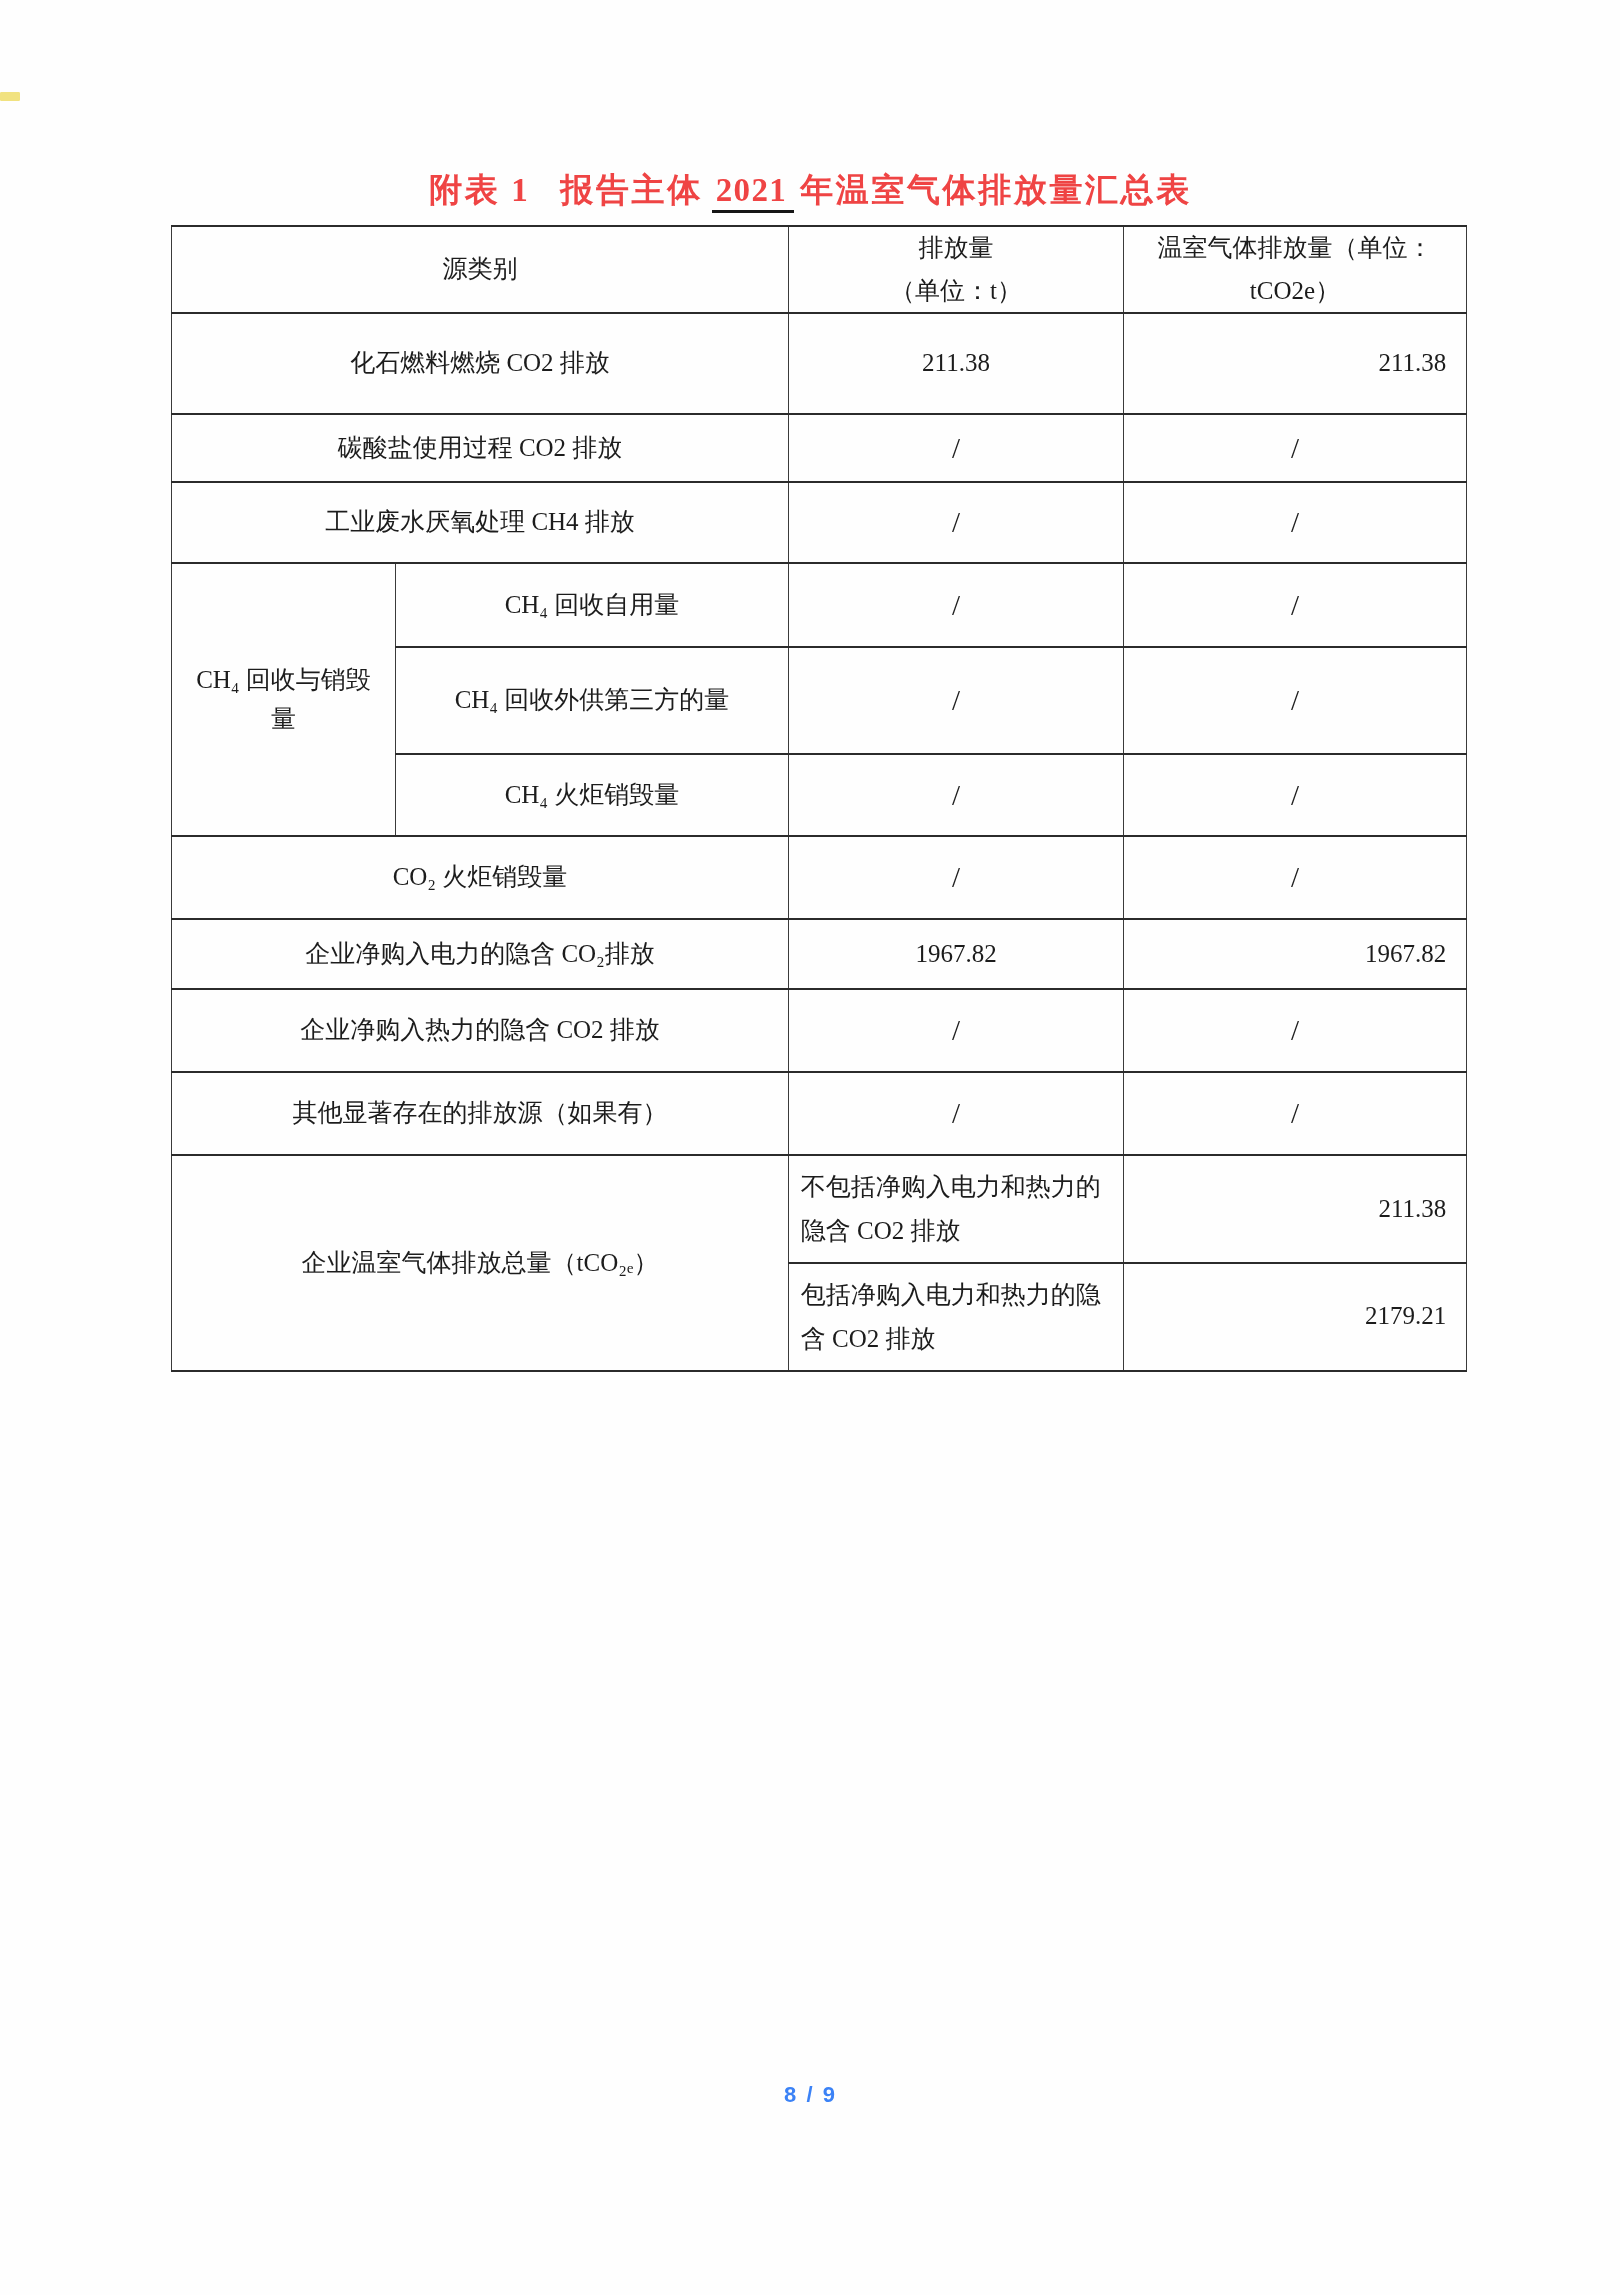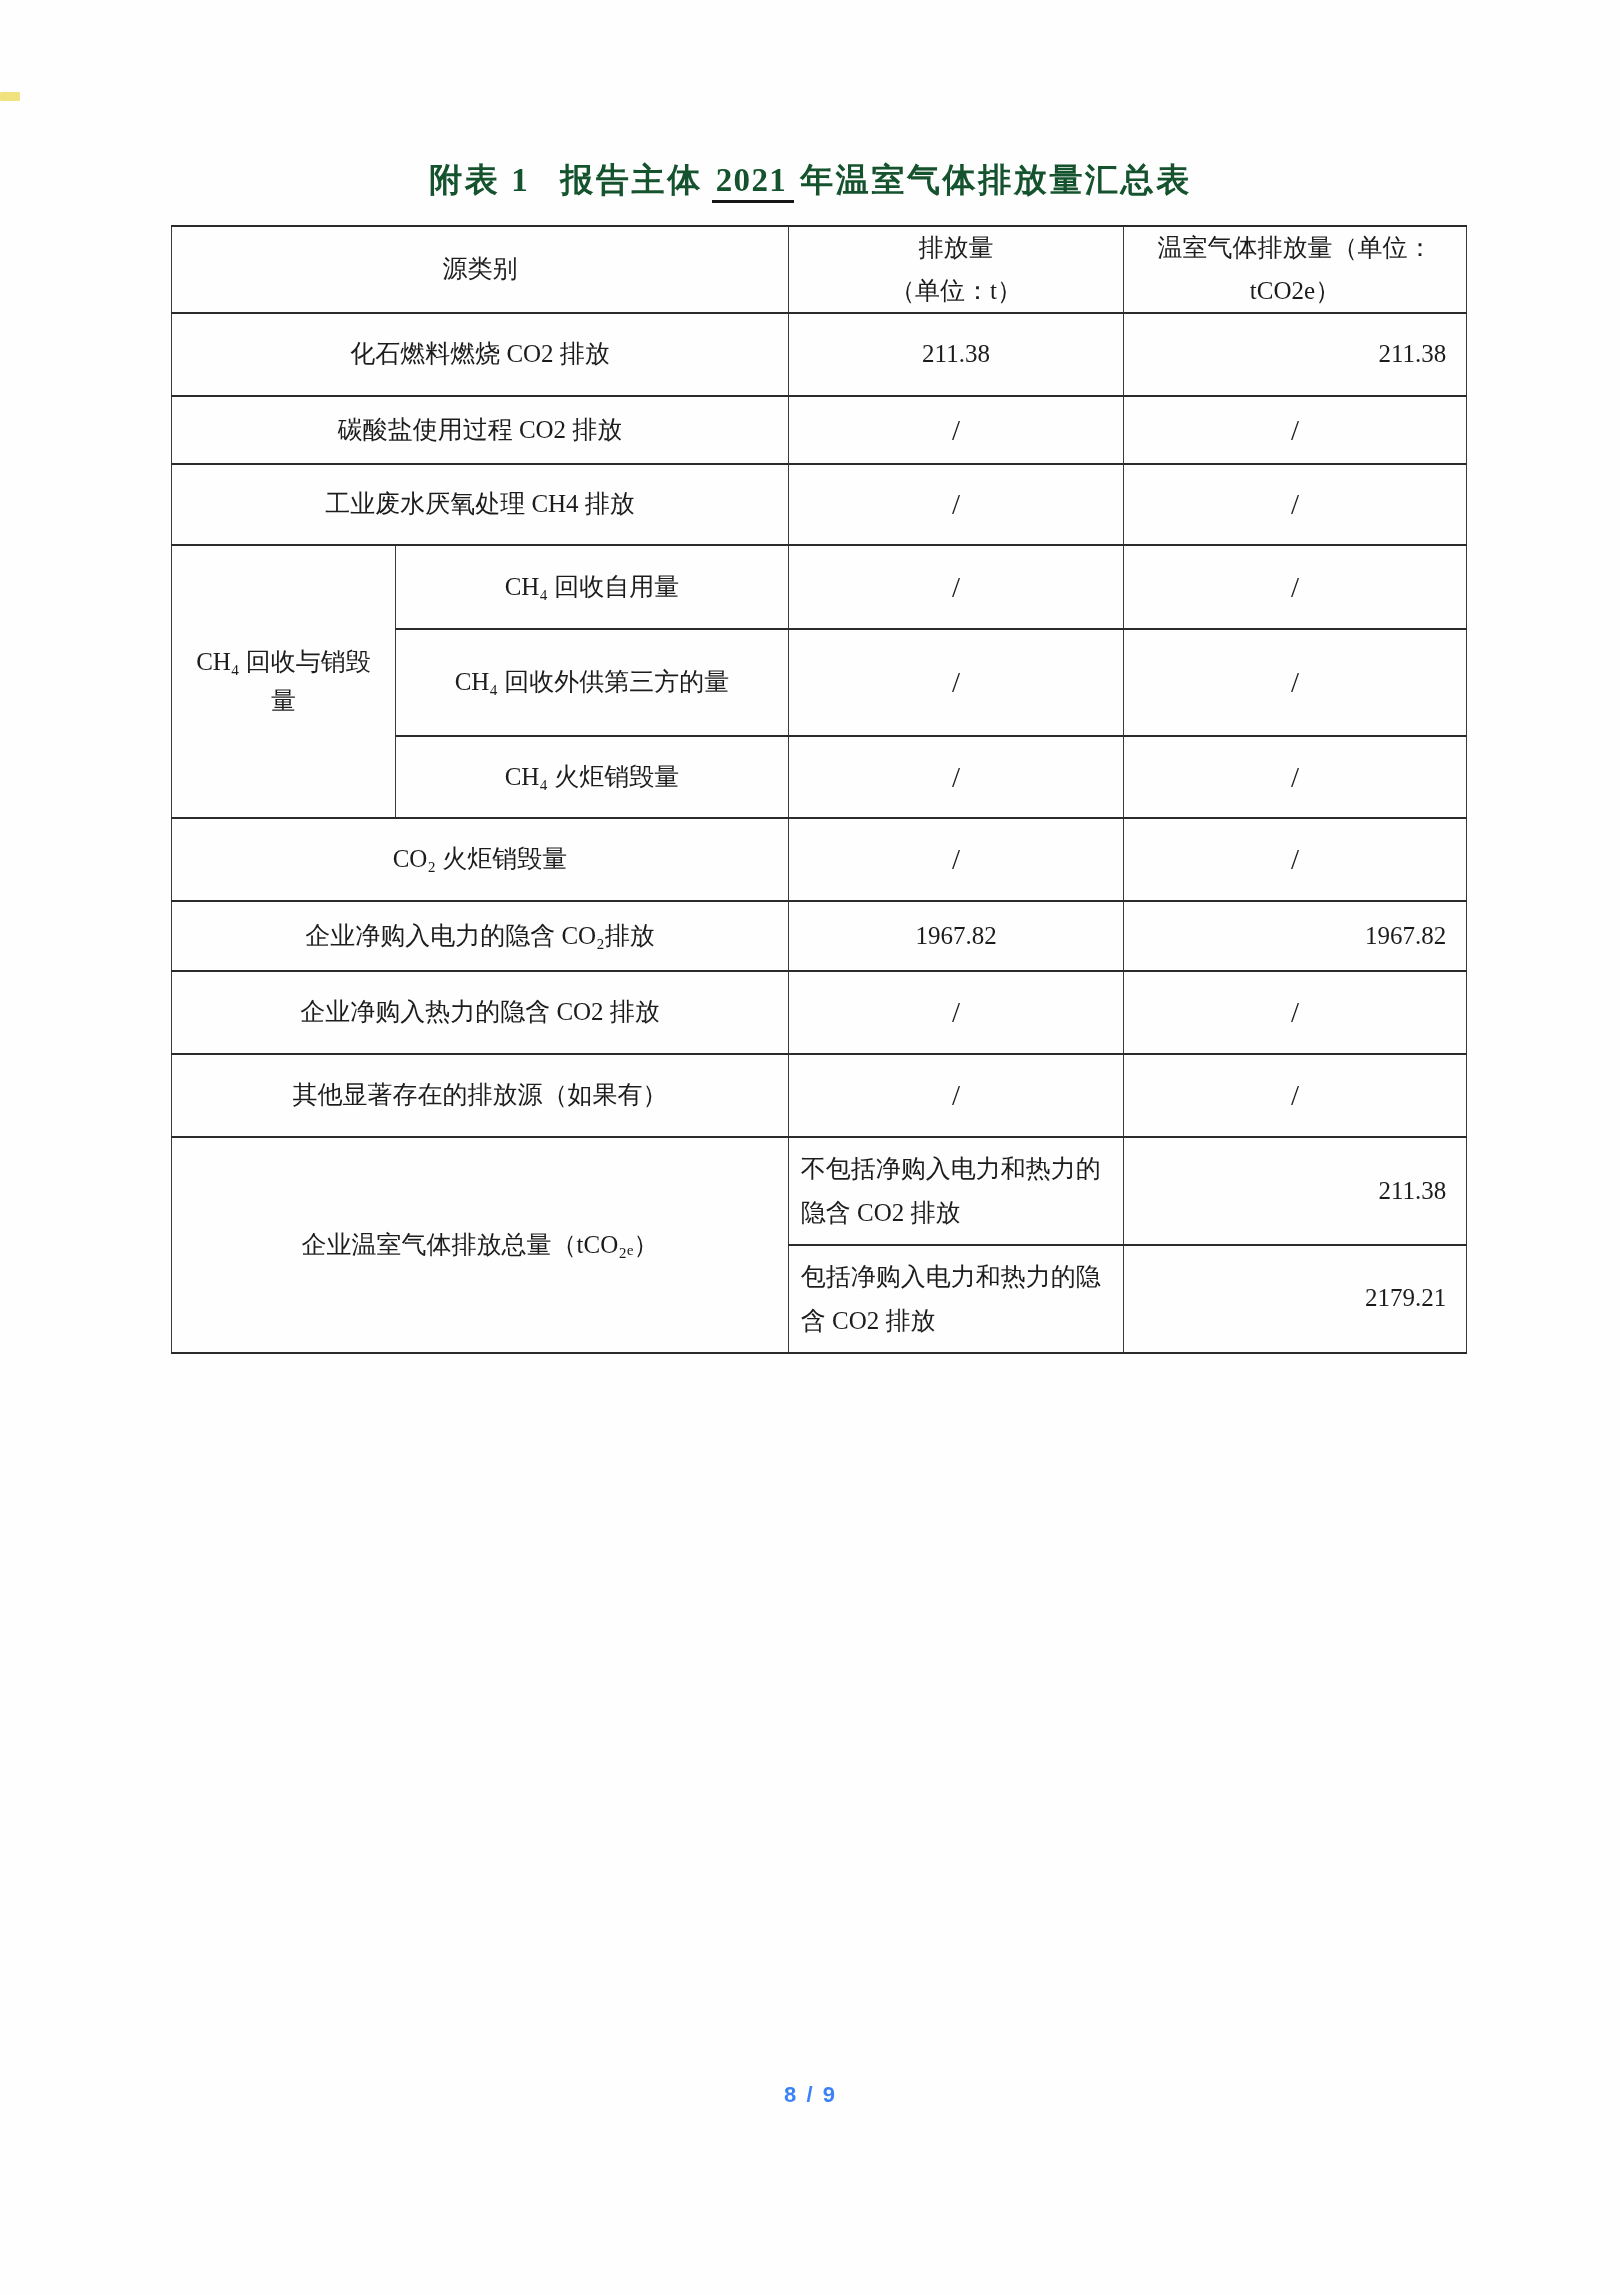--- a/index.html
+++ b/index.html
@@ -14,26 +14,26 @@
     position: absolute; inset: 0;
     background: #fefefe;
   }
   .scan-artifact {
     position: absolute; left: 0; top: 92px;
     width: 19.7px; height: 8.5px;
     background: #eedd6a; opacity: .85;
     border-radius: 1.3px;
   }
   .doc-title {
-    position: absolute; top: 158px; left: 0;
+    position: absolute; top: 168px; left: 0;
     width: 100%;
     text-align: center;
     font-size: 33px; font-weight: bold;
     letter-spacing: 2.6px;
-    color: #14532d;
+    color: #ef4444;
     white-space: nowrap;
   }
   .doc-title .t-part1 { margin-right: 30px; }
   .doc-title .t-part2 { margin-right: 9.2px; }
   .doc-title .t-year {
     display: inline-block;
     border-bottom: 3.3px solid #161616;
     padding: 0 6.6px 1.3px 3.9px;
     margin-right: 6.6px;
     letter-spacing: 1.3px;
@@ -105,21 +105,21 @@
       <td class="hdr">
         <div>排放量</div>
         <div>（单位：t）</div>
       </td>
       <td class="hdr">
         <div>温室气体排放量（单位：</div>
         <div>tCO2e）</div>
       </td>
     </tr>
 
-    <tr style="height:83px">
+    <tr style="height:101px">
       <td colspan="2">化石燃料燃烧 CO2 排放</td>
       <td>211.38</td>
       <td class="num-right">211.38</td>
     </tr>
 
     <tr style="height:68px">
       <td colspan="2">碳酸盐使用过程 CO2 排放</td>
       <td class="slash">/</td>
       <td class="slash">/</td>
     </tr>

